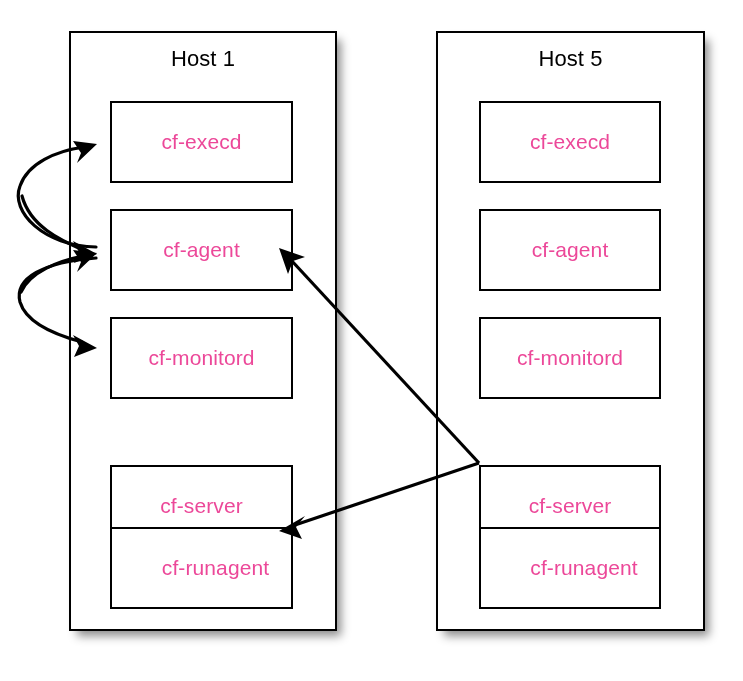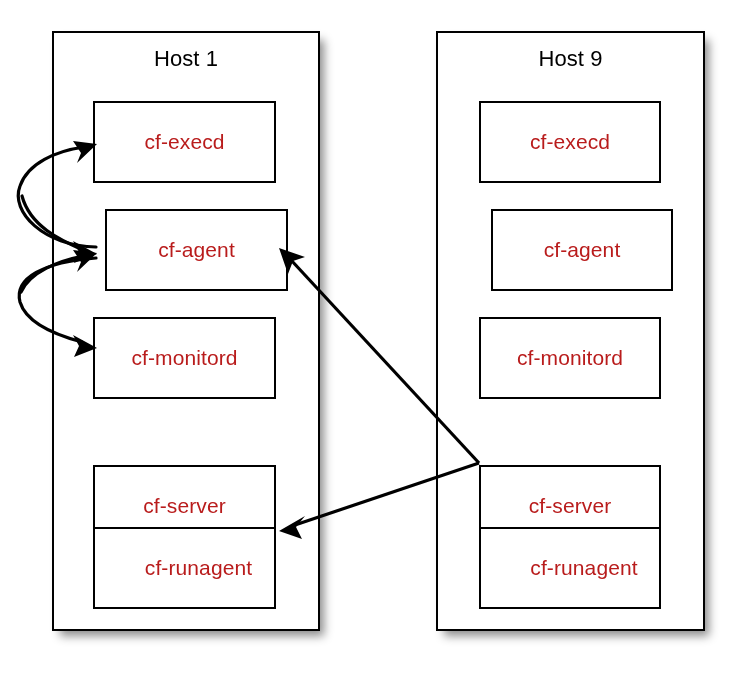--- a/index.html
+++ b/index.html
@@ -20,21 +20,21 @@
     overflow: hidden;
   }
   
   .host {
     position: absolute;
     background: #ffffff;
     border: 2px solid #000000;
     box-sizing: border-box;
     box-shadow: 6px 7px 9px -2px rgba(0,0,0,0.45);
   }
-  #host-1 { left: 52px;  top: 31px; width: 268px; height: 600px; }
+  #host-1 { left: 69px;  top: 31px; width: 268px; height: 600px; }
   #host-2 { left: 436px; top: 31px; width: 269px; height: 600px; }
 
   .host-title {
     position: absolute;
     left: 0;
     right: 0;
     top: 13px;
     text-align: center;
     font-size: 22px;
     color: #000000;
@@ -44,30 +44,30 @@
   
   .component {
     position: absolute;
     background: #ffffff;
     border: 2px solid #000000;
     box-sizing: border-box;
     display: flex;
     align-items: center;
     justify-content: center;
     font-size: 21px;
-    color: #b91c1c;
+    color: #ec4899;
     letter-spacing: 0.1px;
   }
   
   #host-1 .component { left: 39px; width: 183px; height: 82px; }
   
   #host-2 .component { left: 41px; width: 182px; height: 82px; }
 
   .row-0 { top: 68px; }
-  .row-1 { top: 176px; margin-left: 12px; }
+  .row-1 { top: 176px; }
   .row-2 { top: 284px; text-align: center; }
   .row-3 { top: 389px; margin-top: 43px; }
   .row-4 { top: 494px; padding-left: 28px; }
 
   
   #arrows {
     position: absolute;
     left: 0;
     top: 0;
     width: 743px;
@@ -83,21 +83,21 @@
   <div class="host" id="host-1">
     <div class="host-title">Host 1</div>
     <div class="component row-0">cf-execd</div>
     <div class="component row-1">cf-agent</div>
     <div class="component row-2">cf-monitord</div>
     <div class="component row-3">cf-server</div>
     <div class="component row-4">cf-runagent</div>
   </div>
 
   <div class="host" id="host-2">
-    <div class="host-title">Host 9</div>
+    <div class="host-title">Host 5</div>
     <div class="component row-0">cf-execd</div>
     <div class="component row-1">cf-agent</div>
     <div class="component row-2">cf-monitord</div>
     <div class="component row-3">cf-server</div>
     <div class="component row-4">cf-runagent</div>
   </div>
 
   <svg id="arrows" viewBox="0 0 743 681" width="743" height="681">
 
       cf-execd (left of Host 1) --&gt;

